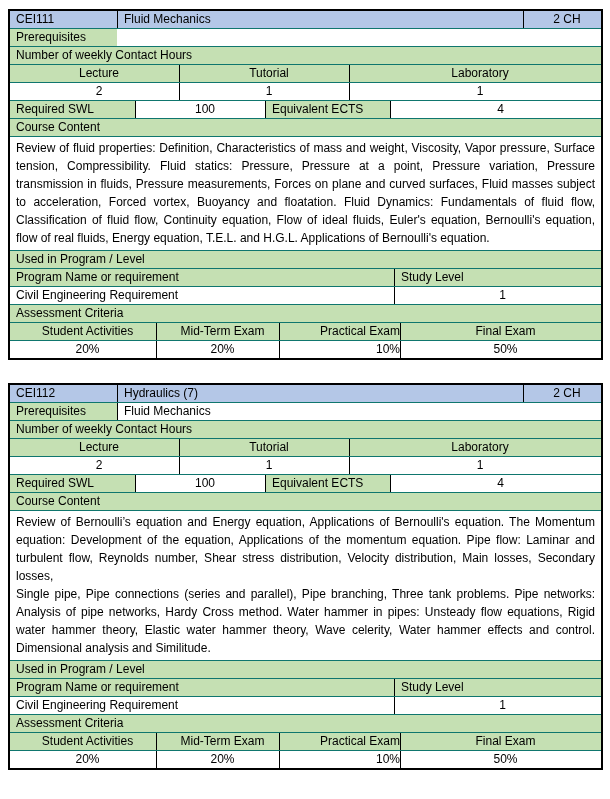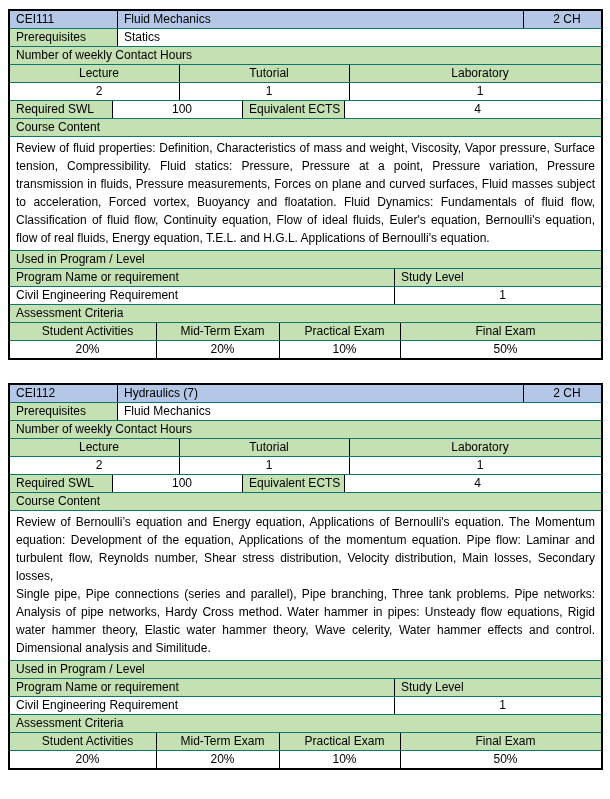--- a/index.html
+++ b/index.html
@@ -20,44 +20,43 @@
     box-sizing:border-box; height:17px; line-height:16px;
     padding-left:6px; overflow:hidden; white-space:nowrap;
   }
   .cell + .cell { border-left:1px solid #000; }
   .green { background:#C5E0B3; }
   .blue  { background:#B4C7E7; }
   .center { text-align:center; padding-left:9px; }
   .flex { flex:1; min-width:0; }
   .w107 { width:107px; } .w78  { width:78px;  }
   .w169 { width:169px; } .w170 { width:170px;text-align:center; }
-  .w125 { width:102px; } .w130 { width:130px; }
+  .w125 { width:125px; } .w130 { width:130px; }
   .w384 { width:384px; }
-  .w146 { width:146px; } .w123 { width:123px; } .w121 { width:121px; }
+  .w146 { width:146px; } .w123 { width:123px; } .w121 { width:121px;text-align:right; }
   .content-cell {
     box-sizing:border-box; width:100%;
     padding:2px 6px 3px 6px;
     text-align:justify; line-height:18px;
   }
   .content-cell p { margin:0; }
 </style>
 </head>
 <body>
 
 <div class="page">
 
   <div class="course-table">
     <div class="row">
       <div class="cell blue w107">CEI111</div>
       <div class="cell blue flex">Fluid Mechanics</div>
       <div class="cell blue w78 center">2 CH</div>
     </div>
     <div class="row">
       <div class="cell green w107">Prerequisites</div>
-      <div class="cell flex">Statics</div>
     </div>
     <div class="row">
       <div class="cell green flex">Number of weekly Contact Hours</div>
     </div>
     <div class="row">
       <div class="cell green w169 center">Lecture</div>
       <div class="cell green w170 center">Tutorial</div>
       <div class="cell green flex center">Laboratory</div>
     </div>
     <div class="row">

